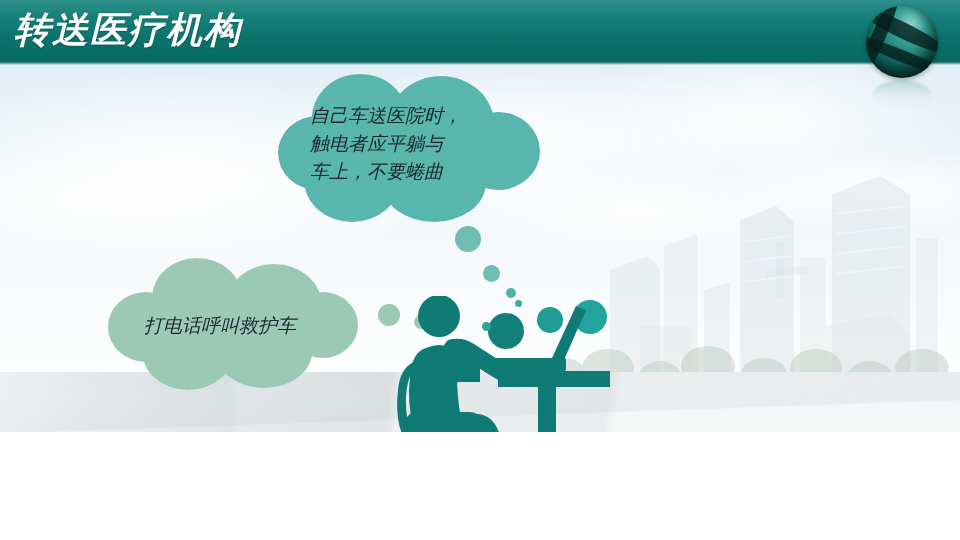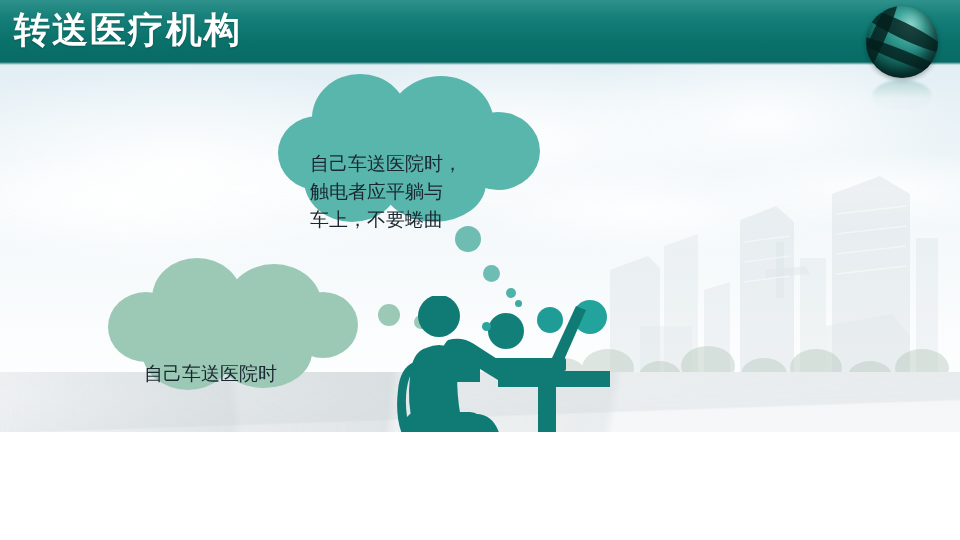--- a/index.html
+++ b/index.html
@@ -7,20 +7,21 @@
     padding: 0;
     background: #ffffff;
   }
   #slide {
     position: relative;
     width: 960px;
     height: 432px;
     overflow: hidden;
     font-family: "Liberation Sans", "DejaVu Sans", sans-serif;
     background: #0ea5e9;
+    font-style: italic;
   }
 
   
   .bg-sky {
     position: absolute;
     left: 0; top: 0;
     width: 960px; height: 400px;
     background:
       radial-gradient(ellipse 420px 150px at 180px 170px, rgba(255,255,255,0.98) 0%, rgba(255,255,255,0.0) 70%),
       radial-gradient(ellipse 320px 120px at 520px 140px, rgba(255,255,255,0.95) 0%, rgba(255,255,255,0.0) 72%),
@@ -132,21 +133,20 @@
   .cloud .lobe {
     position: absolute;
     border-radius: 50%;
   }
   .cloud .ctext {
     position: absolute;
     z-index: 3;
     color: #1b2730;
     text-align: left;
     white-space: pre-line;
-    margin-top: 48px;
   }
 
   
   #cloud-top { left: 278px; top: 74px; width: 262px; height: 148px; }
   #cloud-top .lobe { background: #58b6ac; }
 
   
   #cloud-left { left: 108px; top: 258px; width: 250px; height: 132px; }
   #cloud-left .lobe { background: #9cc9b6; }
 
@@ -263,21 +263,21 @@
   </div>
 
   <div class="cloud" id="cloud-left">
     <div class="lobe" style="left:44px;  top:0px;   width:90px;  height:80px;"></div>
     <div class="lobe" style="left:118px; top:6px;   width:96px;  height:84px;"></div>
     <div class="lobe" style="left:0px;   top:34px;  width:76px;  height:70px;"></div>
     <div class="lobe" style="left:180px; top:34px;  width:70px;  height:66px;"></div>
     <div class="lobe" style="left:34px;  top:54px;  width:92px;  height:78px;"></div>
     <div class="lobe" style="left:108px; top:58px;  width:96px;  height:72px;"></div>
     <div class="lobe" style="left:58px;  top:26px;  width:146px; height:86px;"></div>
-    <div class="ctext" style="left:36px; top:54px; width:192px; font-size:19px; line-height:28px;">自己车送医院时</div>
+    <div class="ctext" style="left:36px; top:54px; width:192px; font-size:19px; line-height:28px;">打电话呼叫救护车</div>
   </div>
 
 
   <svg class="scene-svg" viewBox="0 0 240 236">
     <g fill="#107a74">
 
       <circle cx="69" cy="20" r="21"></circle>
 
       <path d="M44 66 q-14 6 -16 28 q-3 26 4 44 q3 9 13 8 l0 -13 q-7 -2 -8 -12 q-3 -22 2 -38 q3 -11 10 -13 Z"></path>
       <path d="M56 52 q-14 4 -16 28 q-3 28 3 48 l48 0 q0 -6 -2 -18 q-3 -22 -1 -40 q1 -12 -8 -18 q-10 -6 -24 0 Z"></path>

